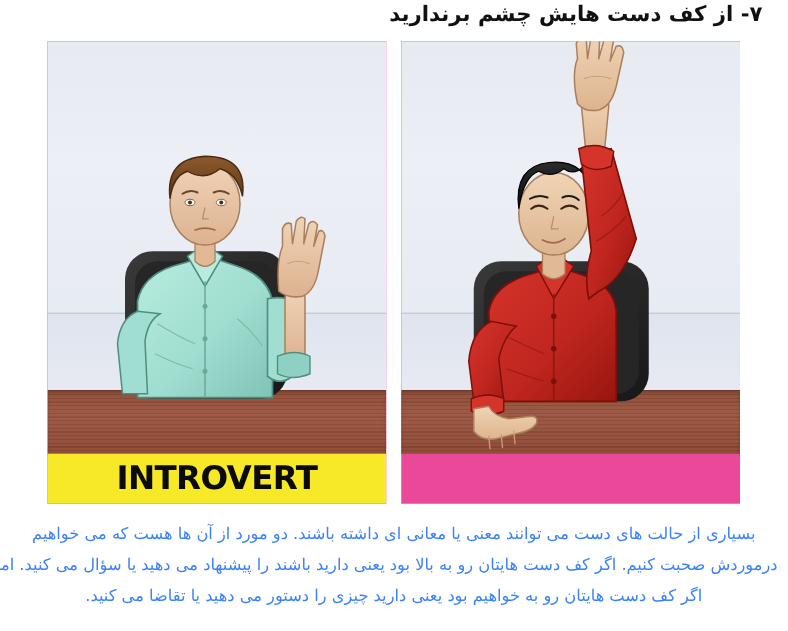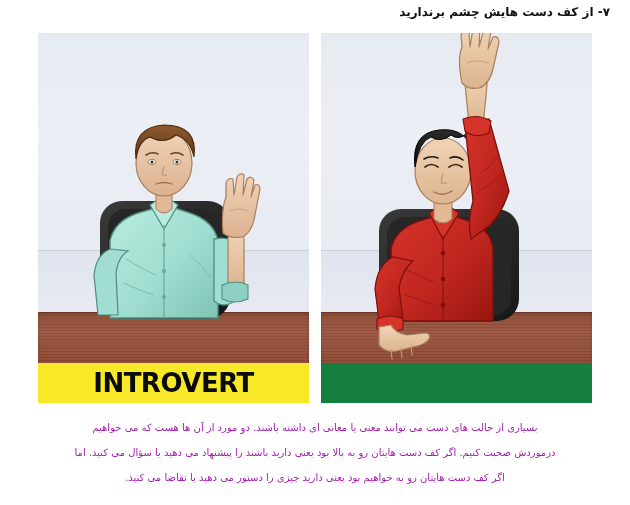--- a/index.html
+++ b/index.html
@@ -25,21 +25,21 @@
     height: 24px;
     display: flex;
     align-items: center;
     justify-content: flex-end;
     padding-right: 20px;
     box-sizing: border-box;
   }
   #title-text {
     direction: rtl;
     unicode-bidi: bidi-override;
-    font-size: 12px;
+    font-size: 17px;
     font-weight: bold;
     color: #111111;
     letter-spacing: 0;
     white-space: nowrap;
   }
 
   
   #illustration-row {
     position: absolute;
     top: 33px;
@@ -47,21 +47,21 @@
     width: 554px;
     height: 370px;
     display: flex;
     gap: 12px;
   }
   .panel {
     position: relative;
     width: 273px;
     height: 370px;
     overflow: hidden;
-    background: #15803d;
+    background: #ec4899;
   }
 
   
   .wall {
     position: absolute;
     left: 0; top: 0;
     width: 100%;
     height: 218px;
     background: linear-gradient(180deg, #e6eaf1 0%, #eceff5 45%, #e7ebf2 100%);
   }
@@ -120,23 +120,23 @@
 
   
   #body-paragraph {
     position: absolute;
     left: 8px;
     top: 415px;
     width: 614px;
     direction: rtl;
     text-align: justify;
     text-align-last: center;
-    font-size: 10px;
+    font-size: 13px;
     line-height: 25px;
-    color: #a21caf;
+    color: #3b82f6;
   }
   #body-paragraph .pline {
     display: block;
     direction: rtl;
     unicode-bidi: bidi-override;
     white-space: nowrap;
   }
   #body-paragraph .pline.l1 { text-align: center; }
   #body-paragraph .pline.l2 { text-align: center; }
   #body-paragraph .pline.l3 { text-align: center; }

